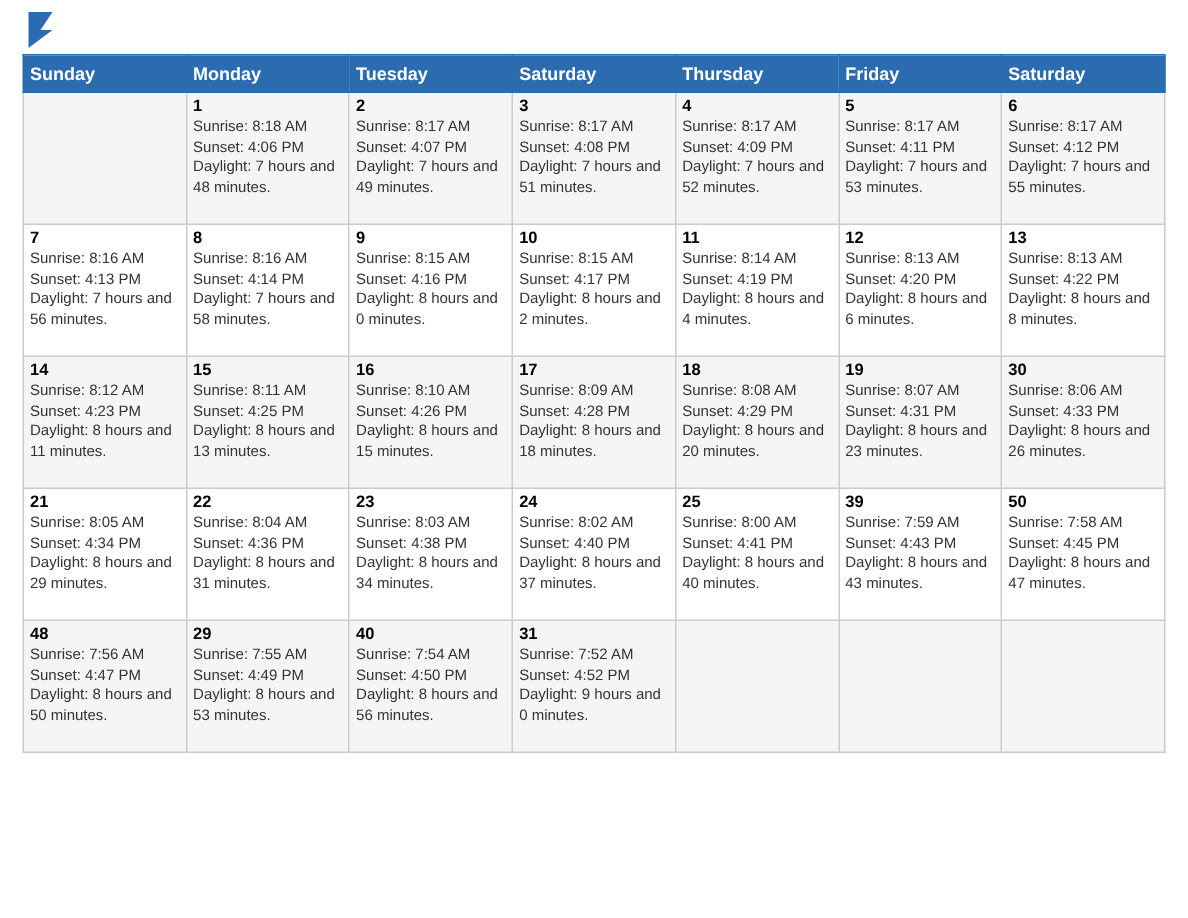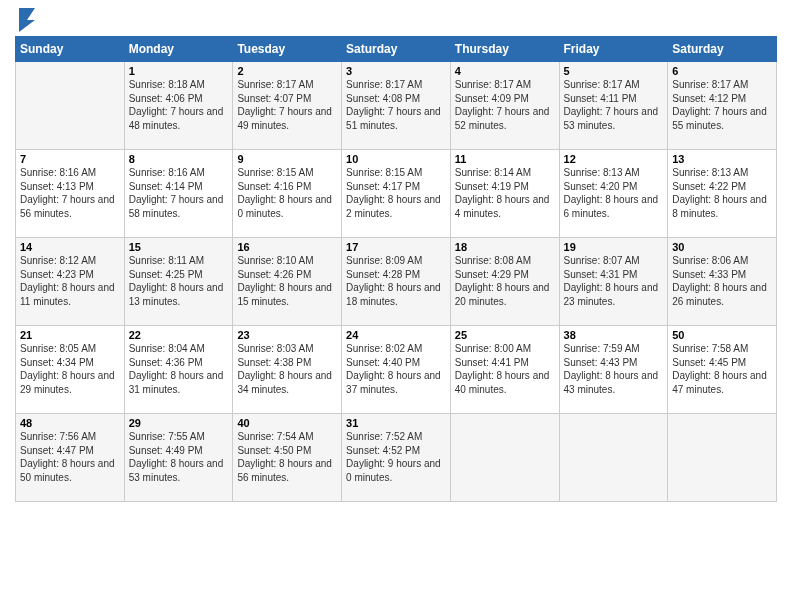--- a/index.html
+++ b/index.html
@@ -237,21 +237,21 @@
           </td>
           <td>
             <span class="day-num">24</span>
             <div class="day-info">Sunrise: 8:02 AM<br>Sunset: 4:40 PM<br>Daylight: 8 hours and 37 minutes.</div>
           </td>
           <td>
             <span class="day-num">25</span>
             <div class="day-info">Sunrise: 8:00 AM<br>Sunset: 4:41 PM<br>Daylight: 8 hours and 40 minutes.</div>
           </td>
           <td>
-            <span class="day-num">38</span>
+            <span class="day-num">39</span>
             <div class="day-info">Sunrise: 7:59 AM<br>Sunset: 4:43 PM<br>Daylight: 8 hours and 43 minutes.</div>
           </td>
           <td>
             <span class="day-num">50</span>
             <div class="day-info">Sunrise: 7:58 AM<br>Sunset: 4:45 PM<br>Daylight: 8 hours and 47 minutes.</div>
           </td>
         </tr>
         <tr>
           <td>
             <span class="day-num">48</span>

